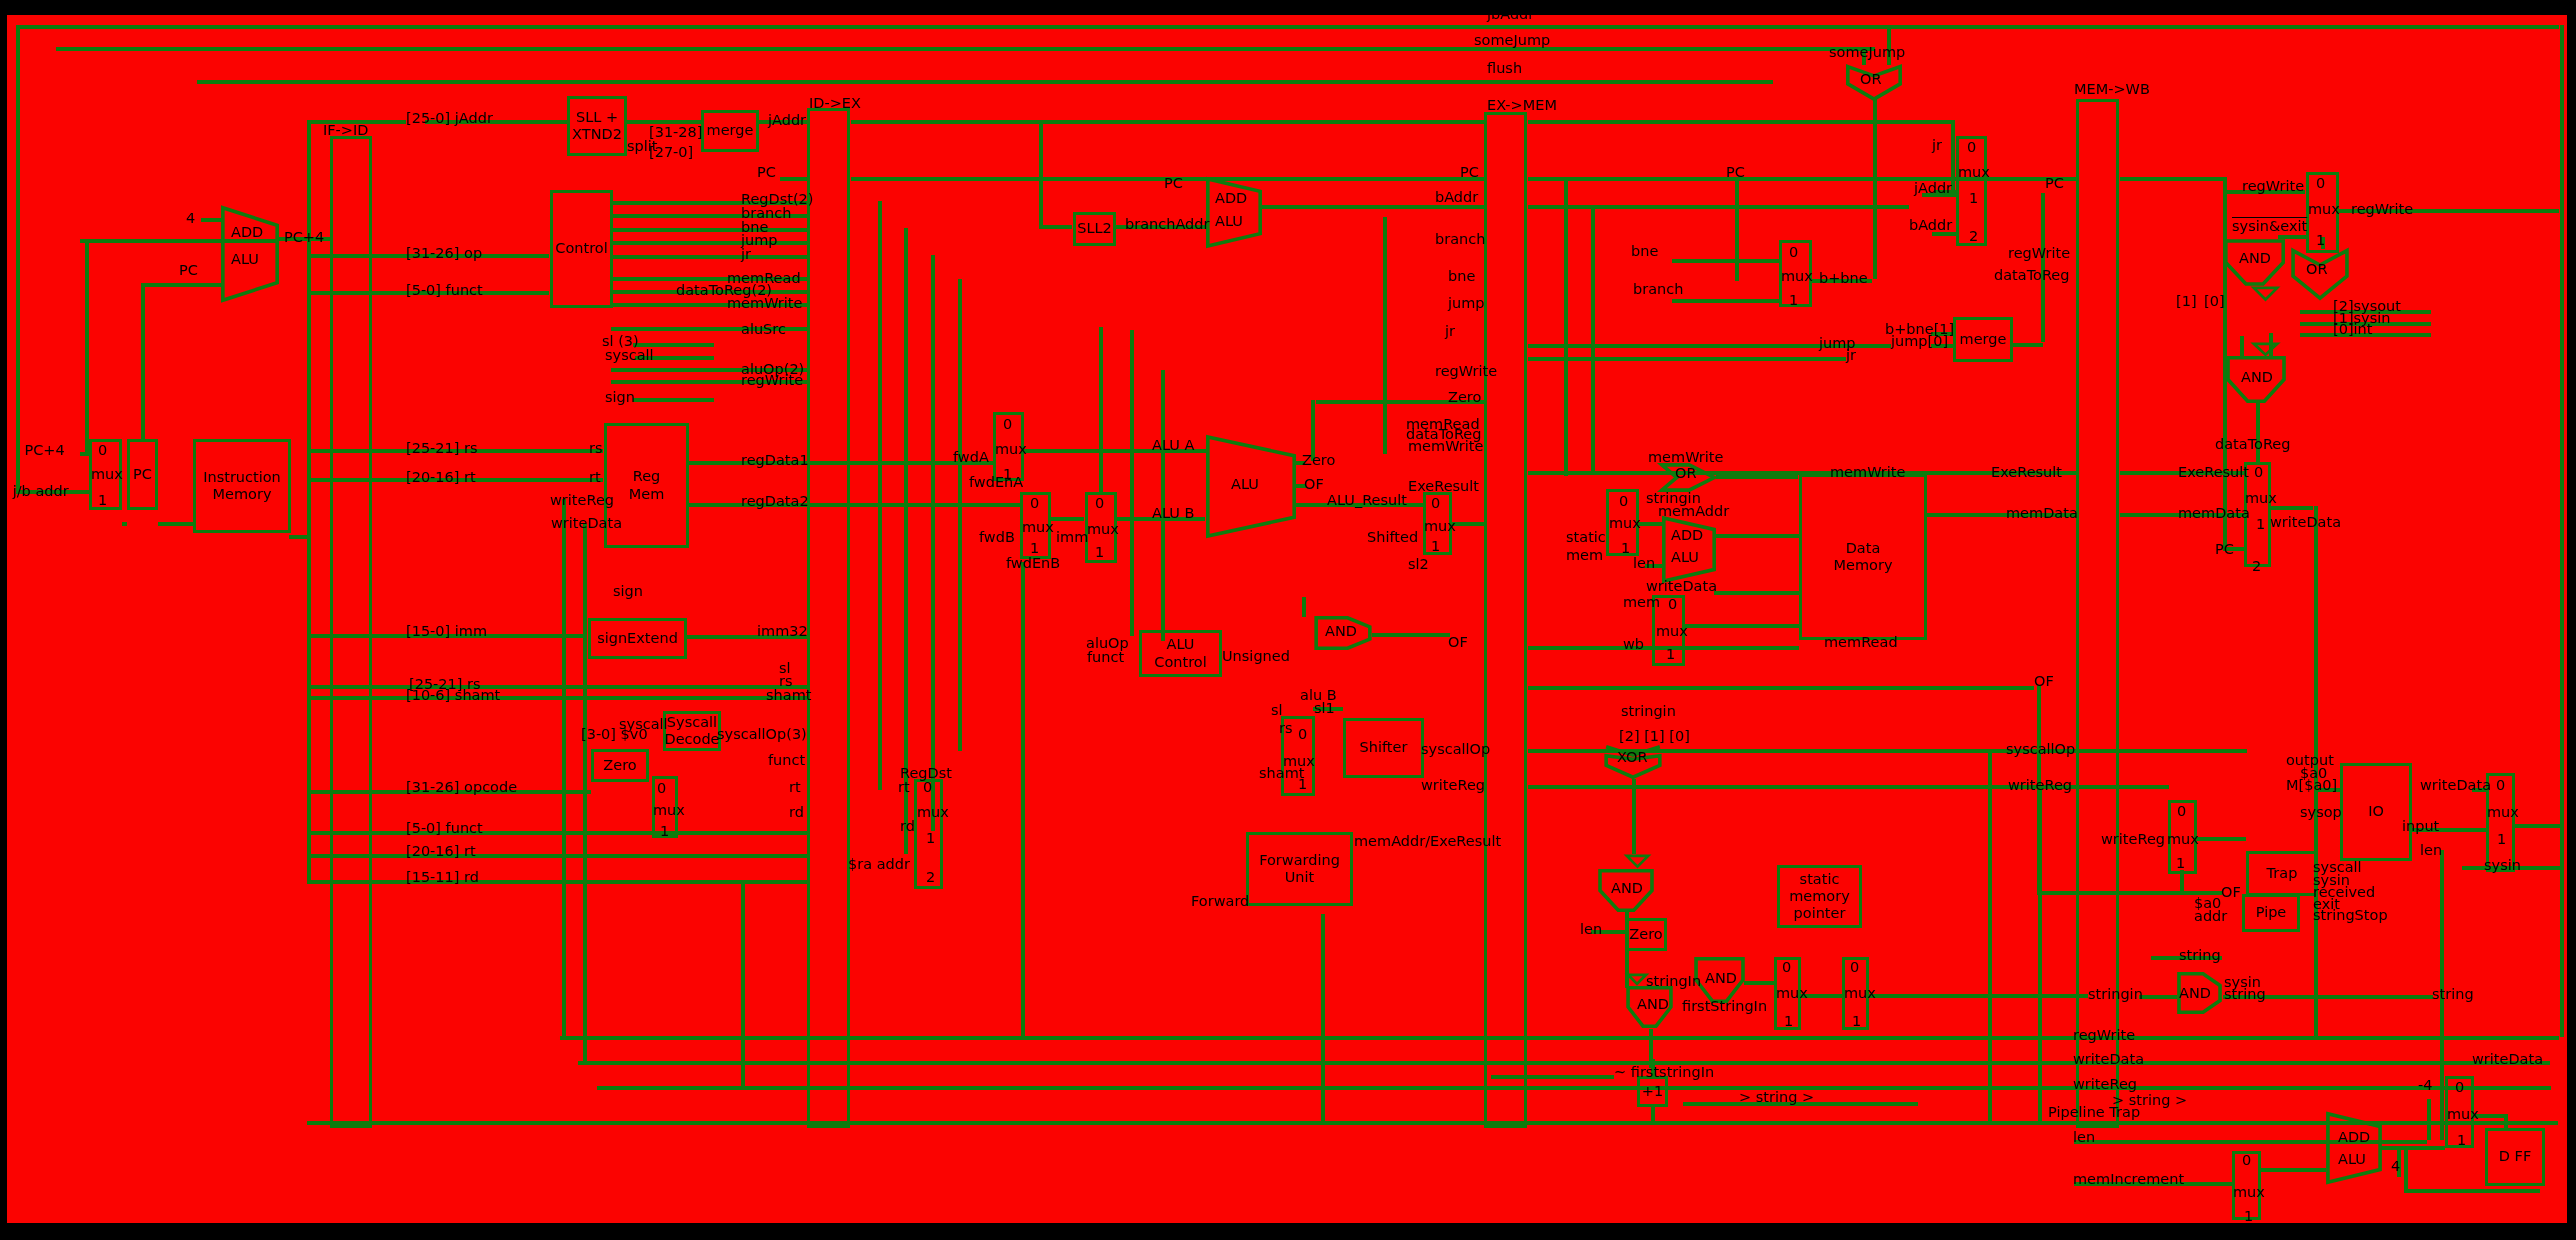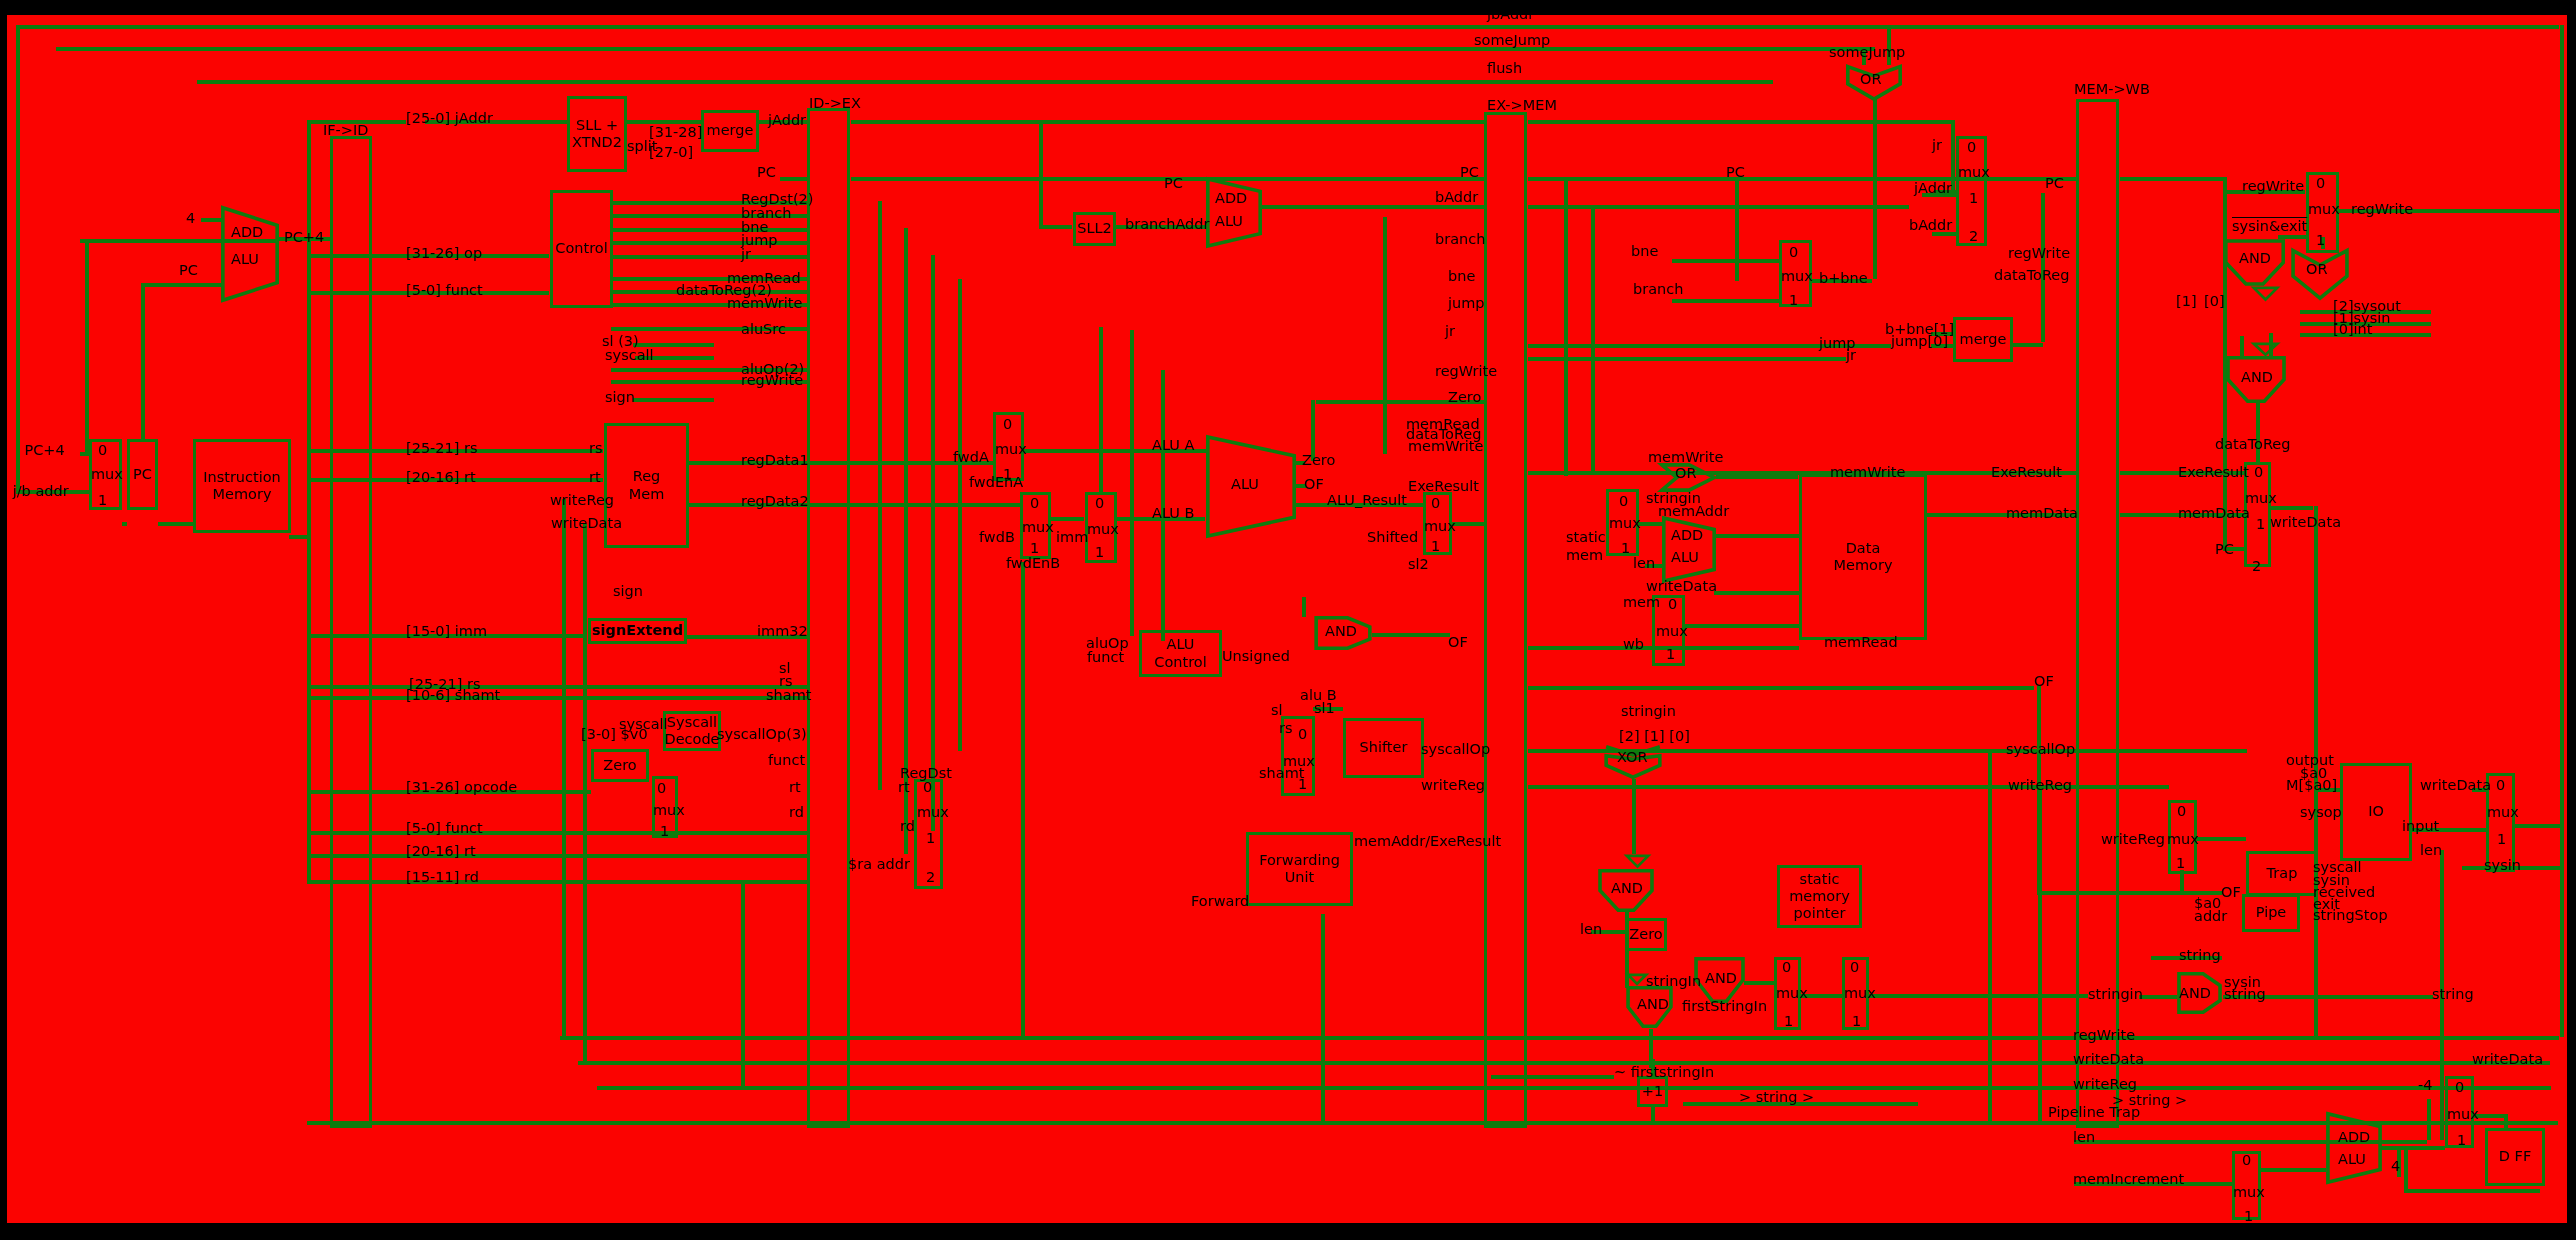--- a/index.html
+++ b/index.html
@@ -194,35 +194,35 @@
       <div class="wire" style="left: 2038px; top: 787px; width: 3.6px; height: 334px;"></div>
       <div class="wire" style="left: 2397px; top: 1148px; width: 3.6px; height: 29px;"></div>
       <div class="wire" style="left: 2404px; top: 1148px; width: 3.6px; height: 42px;"></div>
       <div class="box" style="left: 193px; top: 439px; width: 98px; height: 94px;">
         <div class="bl">Instruction</div>
         <div class="bl">Memory</div>
       </div>
       <div class="box" style="left: 127px; top: 439px; width: 31px; height: 71px;">
         <div class="bl">PC</div>
       </div>
-      <div class="box" style="left: 567px; top: 96px; width: 60px; height: 76px;">
+      <div class="box" style="left: 567px; top: 96px; width: 60px; height: 60px;">
         <div class="bl">SLL +</div>
         <div class="bl">XTND2</div>
       </div>
       <div class="box" style="left: 701px; top: 110px; width: 58px; height: 42px;">
         <div class="bl">merge</div>
       </div>
       <div class="box" style="left: 550px; top: 190px; width: 63px; height: 118px;">
         <div class="bl">Control</div>
       </div>
       <div class="box" style="left: 604px; top: 423px; width: 85px; height: 125px;">
         <div class="bl">Reg</div>
         <div class="bl">Mem</div>
       </div>
-      <div class="box" style="left: 588px; top: 618px; width: 99px; height: 26px; font-weight: bold;">
+      <div class="box" style="left: 588px; top: 618px; width: 99px; height: 41px;">
         <div class="bl">signExtend</div>
       </div>
       <div class="box" style="left: 663px; top: 711px; width: 58px; height: 40px;">
         <div class="bl">Syscall</div>
         <div class="bl">Decode</div>
       </div>
       <div class="box" style="left: 591px; top: 749px; width: 58px; height: 33px;">
         <div class="bl">Zero</div>
       </div>
       <div class="box" style="left: 1073px; top: 212px; width: 43px; height: 34px;">

